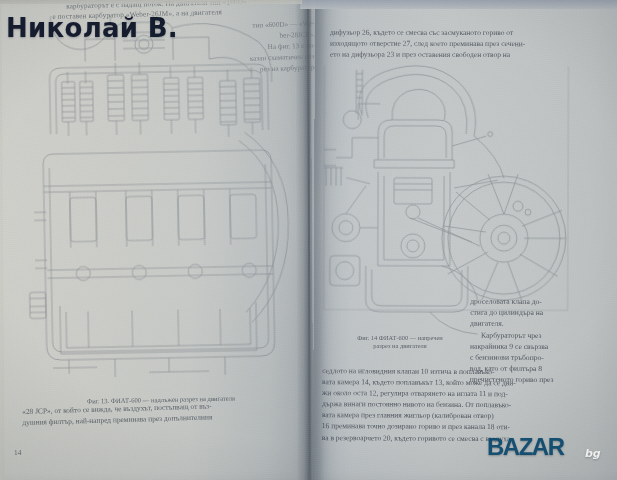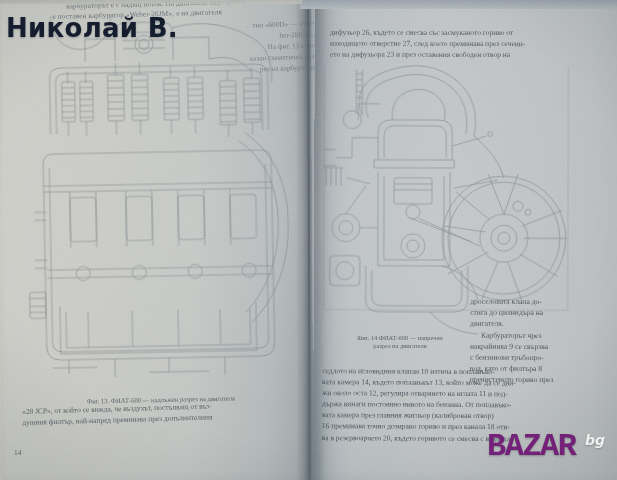--- a/index.html
+++ b/index.html
@@ -223,35 +223,35 @@
     font-weight: bold;
     font-size: 26px;
     color: #0f172a;
     letter-spacing: 0.3px;
     text-shadow: 0 1px 2px rgba(90,95,100,0.45);
     opacity: 0.97;
   }
   #wm-bazar {
     position: absolute;
     left: 487px; top: 432px;
-    font-family: Liberation Mono, monospace;
+    font-family: Liberation Sans, sans-serif;
     font-weight: bold;
-    font-size: 32px;
-    color: #701a75;
+    font-size: 24px;
+    color: #0c4a6e;
     letter-spacing: -1.5px;
     text-shadow: 0 1px 2px rgba(80,86,92,0.5);
     opacity: 0.95;
     line-height: 30px;
   }
   #wm-bazar-sub {
     position: absolute;
-    left: 585px; top: 432px;
+    left: 585px; top: 447px;
     font-family: "DejaVu Sans", sans-serif;
     font-weight: bold;
-    font-size: 14px;
+    font-size: 11px;
     color: #f2f3f1;
     opacity: 0.95;
     text-shadow: 0 1px 2px rgba(80,86,92,0.5);
     font-style: italic;
   }
 
   
   .grain {
     position:absolute; inset:0;
     opacity:0.20;

